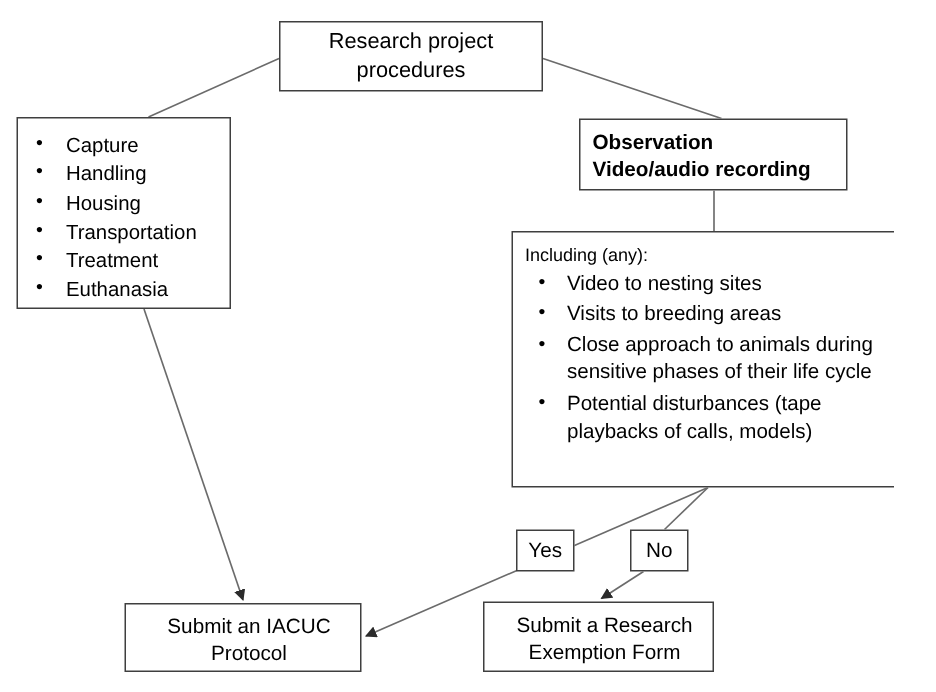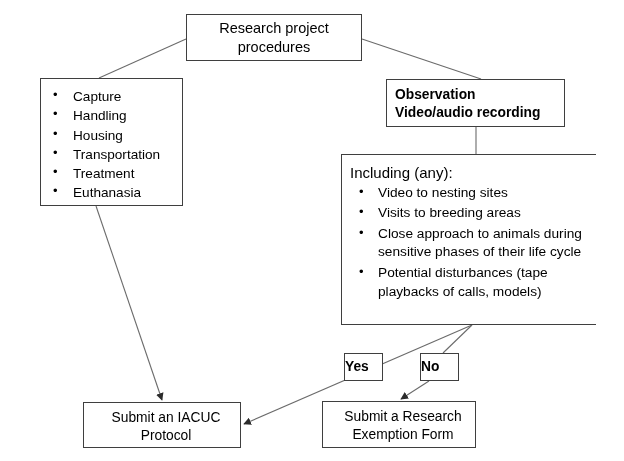--- a/index.html
+++ b/index.html
@@ -55,21 +55,21 @@
     justify-content: center;
     padding: 0 6px;
   }
   #node-root .txt {
     font-size: 14.5px;
     text-align: center;
   }
 
   
   #node-procedures {
-    left: 40px;
+    left: 11px;
     top: 78px;
     width: 143px;
     height: 128px;
   }
   #node-procedures .node-inner {
     padding: 8px 4px 4px 6px;
   }
   ul.bullets {
     list-style: none;
     margin: 0;
@@ -109,21 +109,21 @@
   #node-including {
     left: 341px;
     top: 154px;
     width: 264px;
     height: 171px;
   }
   #node-including .node-inner {
     padding: 8px 8px 4px 8px;
   }
   #node-including .lead {
-    font-size: 15px;
+    font-size: 12px;
     line-height: 1.3;
     margin-bottom: 1px;
   }
   #node-including ul.bullets > li {
     padding-left: 28px;
     font-size: 13.7px;
     line-height: 1.36;
     margin-bottom: 2px;
   }
   #node-including ul.bullets > li::before {
@@ -139,21 +139,21 @@
   }
   #node-no {
     left: 420px;
     top: 353px;
     width: 39px;
     height: 28px;
   }
   #node-yes .node-inner, #node-no .node-inner {
     display: flex;
     align-items: center;
-    font-weight: bold;
+    justify-content: center;
   }
   #node-yes .txt, #node-no .txt {
     font-size: 13.8px;
   }
 
   
   #node-iacuc {
     left: 83px;
     top: 402px;
     width: 158px;

